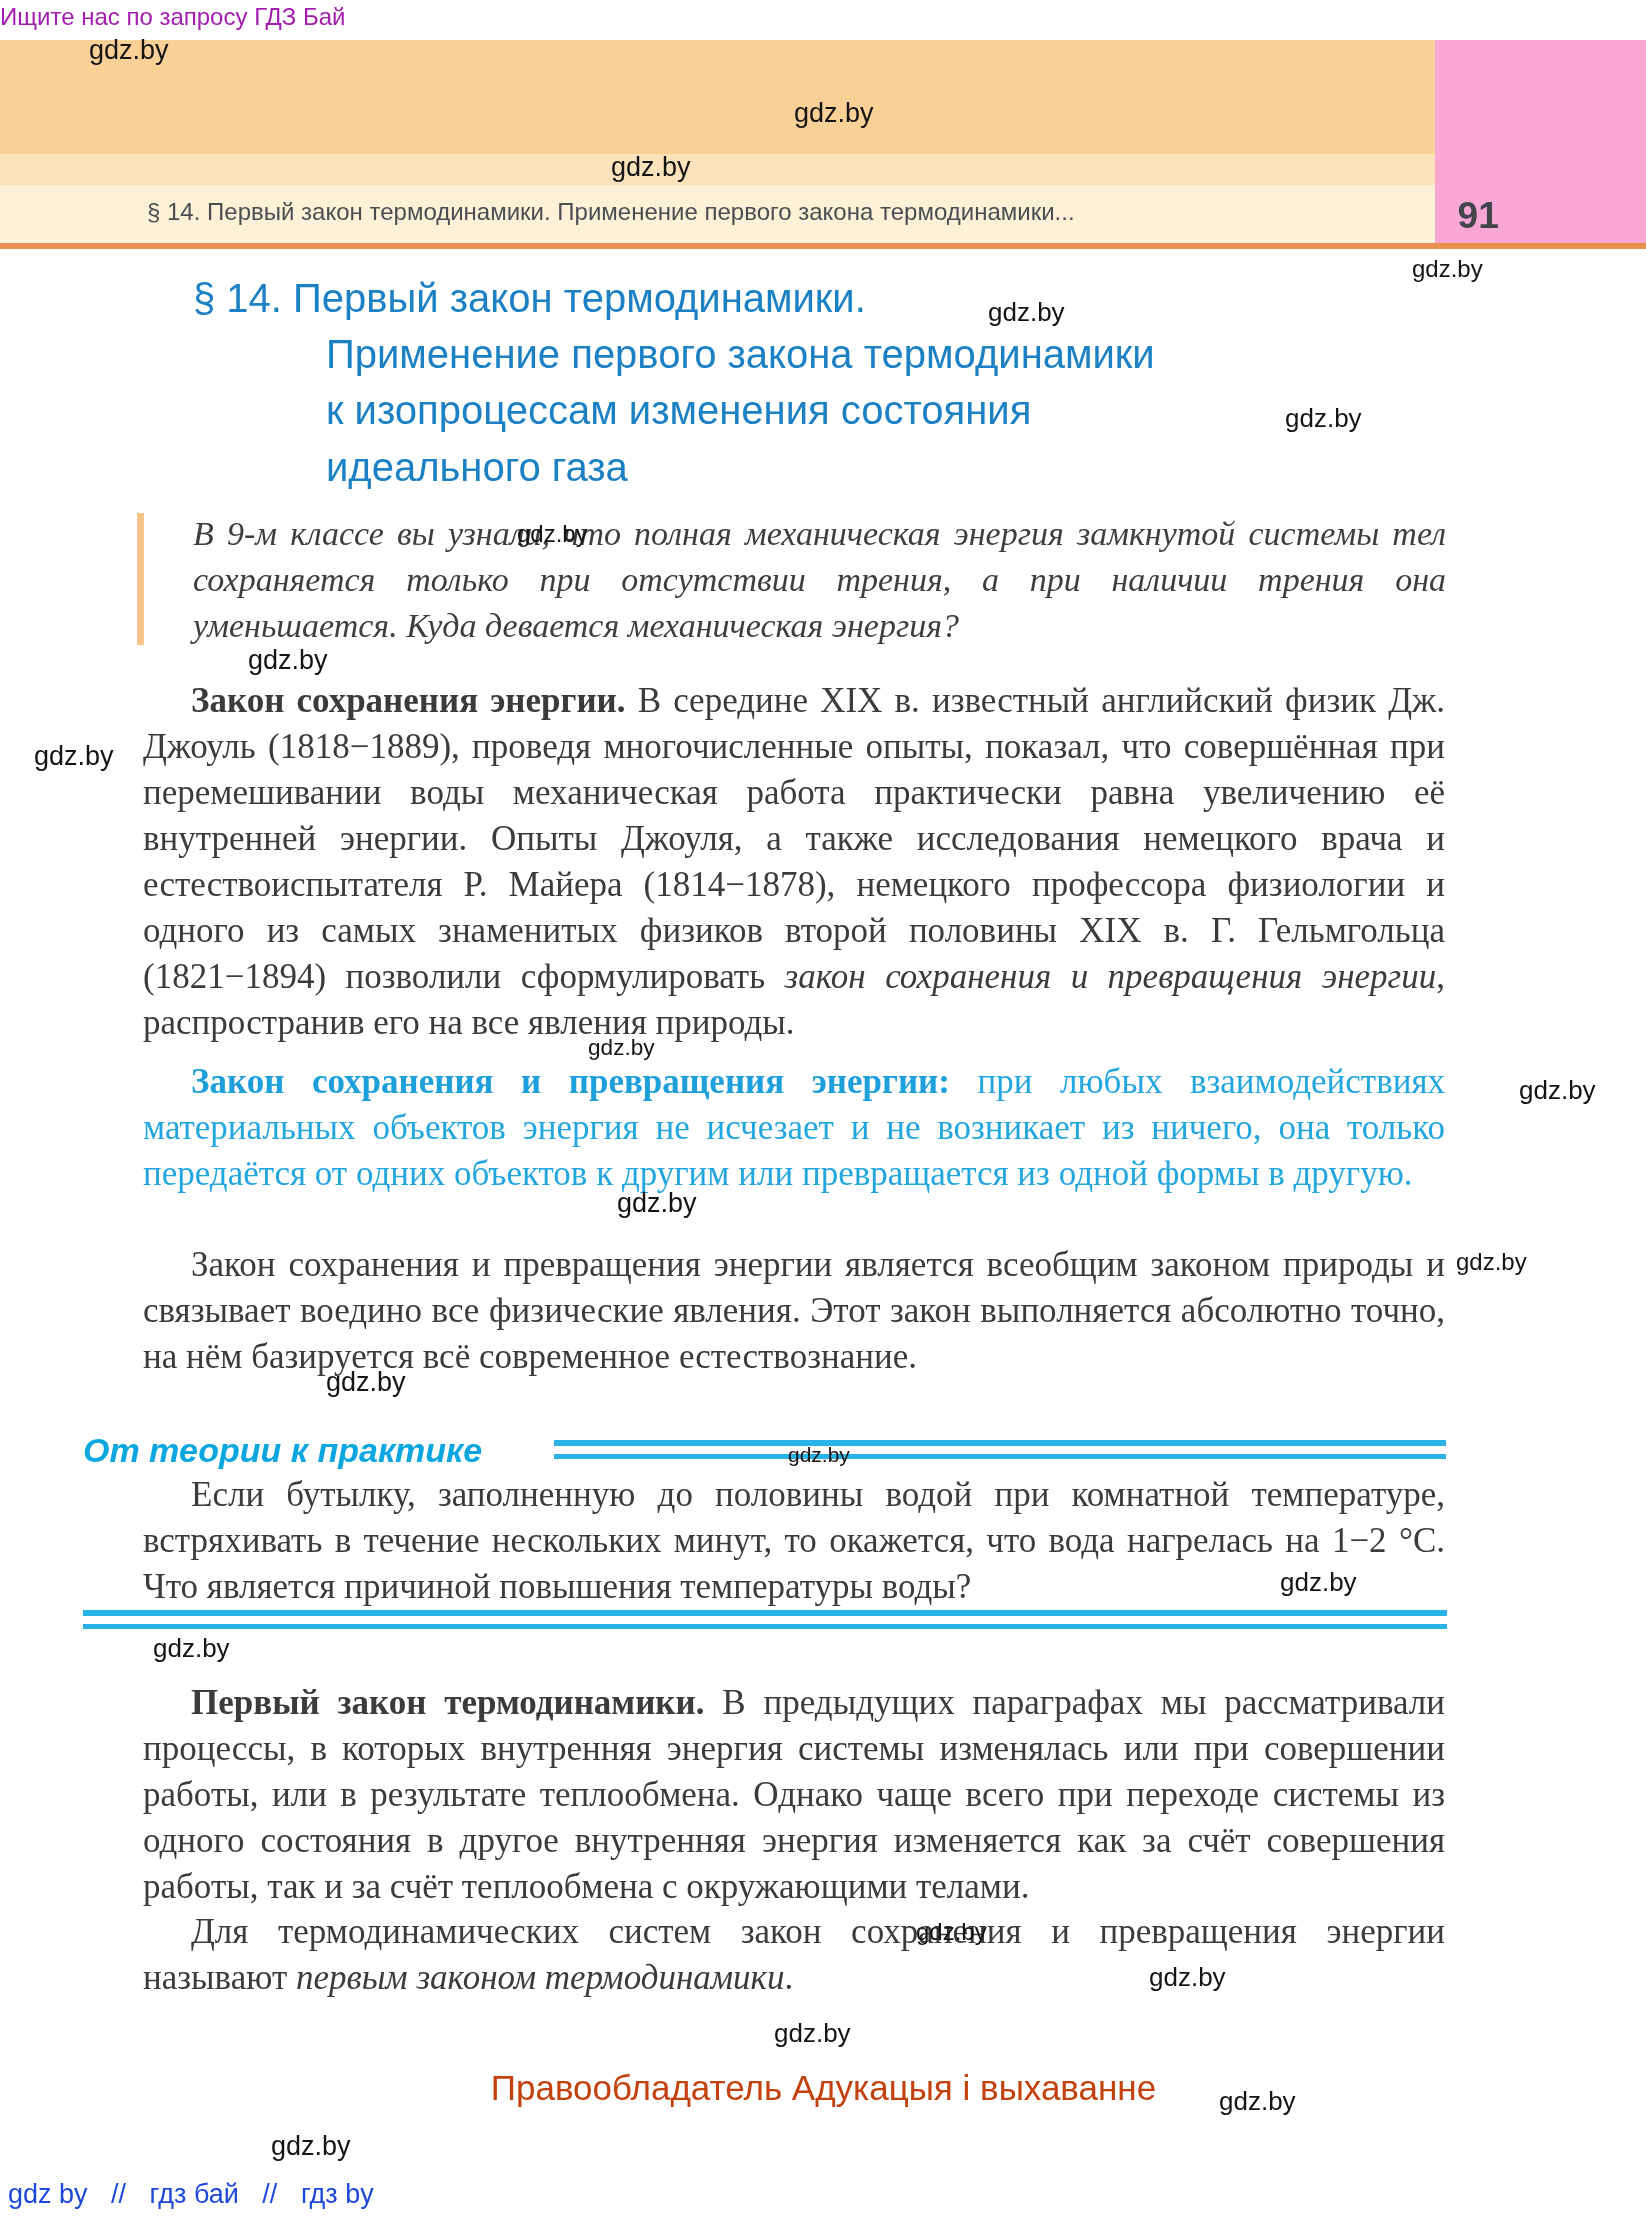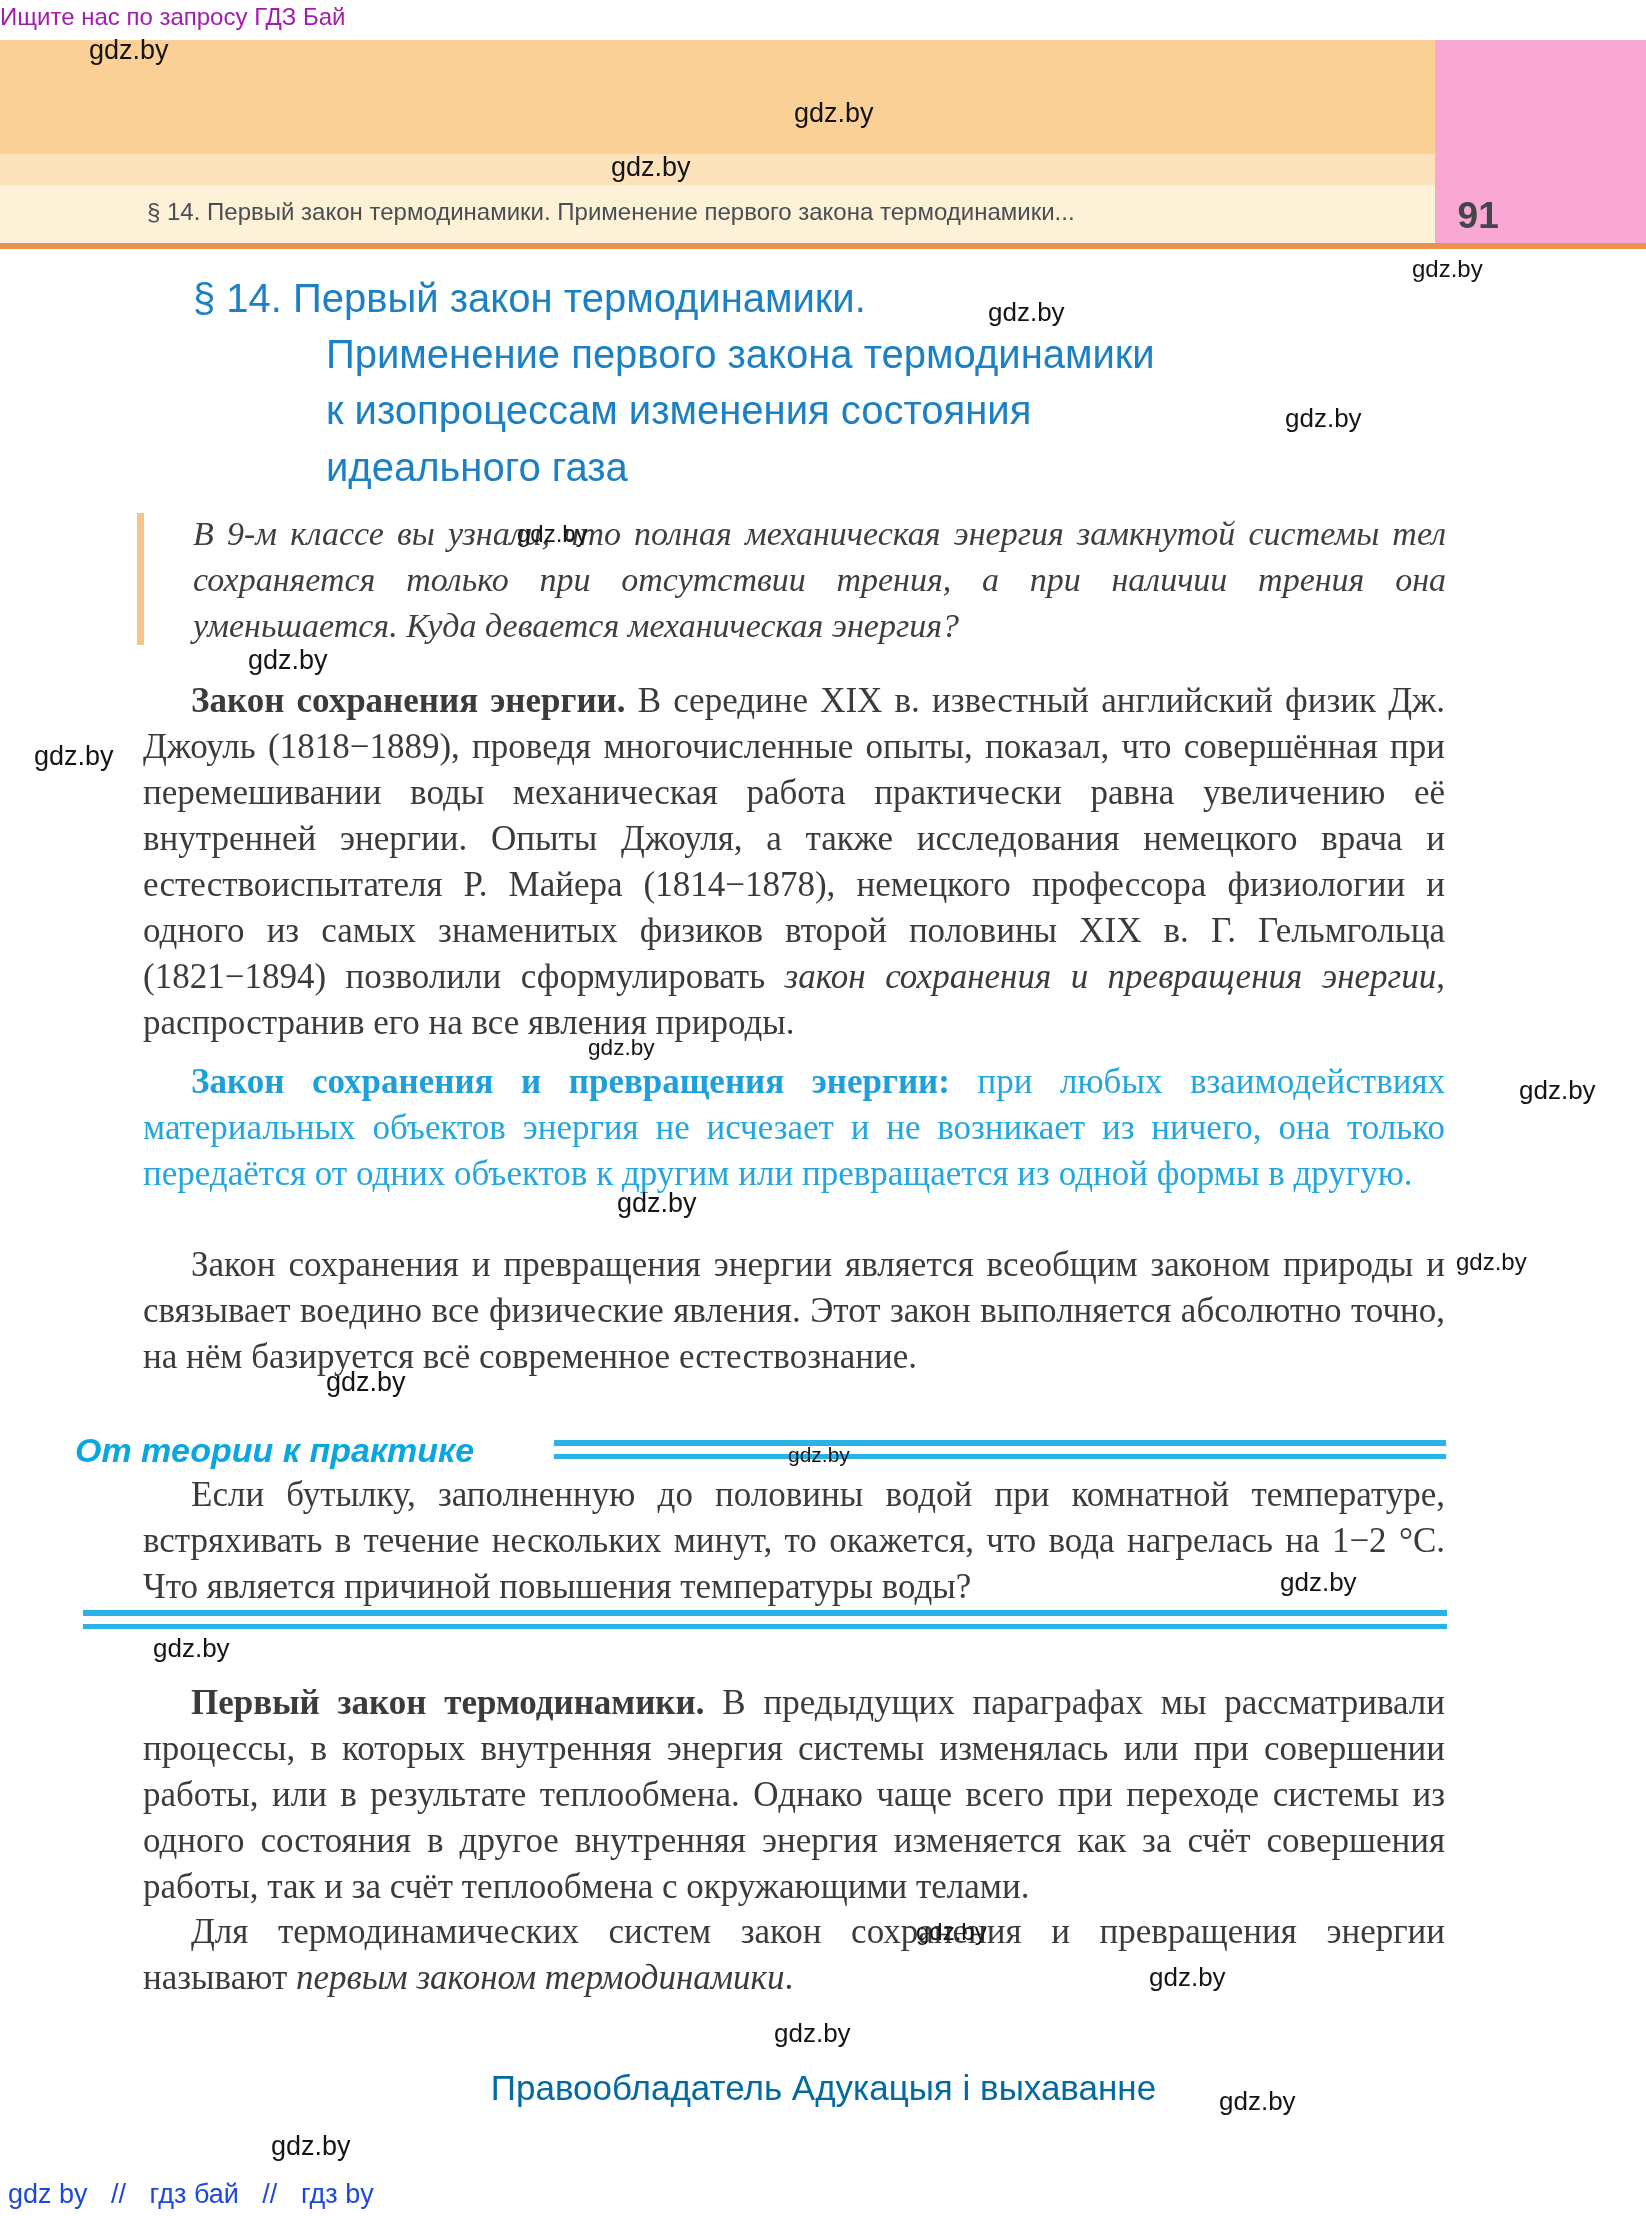--- a/index.html
+++ b/index.html
@@ -33,30 +33,30 @@
   .body{position:absolute;left:143px;width:1302px;margin:0;font-size:35px;line-height:46px;
         text-align:justify;text-indent:48px;color:#3b3b3b;}
   .p1{top:678px;}
   .blue{top:1059px;color:#22a6e0;}
   .blue b{color:#1d9fdb;}
   .p2{top:1242px;}
   .practice-body{top:1472px;}
   .p3a{top:1680px;}
   .p3b{top:1909px;}
 
-  .practice-label{position:absolute;left:75px;top:1431px;font-family:"Liberation Sans",sans-serif;
+  .practice-label{position:absolute;left:83px;top:1431px;font-family:"Liberation Sans",sans-serif;
                   font-style:italic;font-weight:bold;font-size:34px;color:#0aa6e0;white-space:nowrap;}
   .dline{position:absolute;}
   .dline .bar{height:5.6px;background:#29b3e7;}
   .dline .bar + .bar{margin-top:8px;}
   .dl-head{left:554px;top:1440px;width:892px;}
   .dl-bottom{left:83px;top:1610px;width:1364px;}
 
   .pink{position:absolute;top:2068px;left:0;width:100%;text-align:center;
-        font-family:"Liberation Sans",sans-serif;font-size:35px;color:#0369a1;}
+        font-family:"Liberation Sans",sans-serif;font-size:35px;color:#c2410c;}
   .links{position:absolute;top:2179px;left:0;width:100%;text-align:left;
          font-family:"Liberation Sans",sans-serif;font-size:27px;color:#1d49da;}
   .links span{margin:0 8px;}
 
   .wm{position:absolute;font-family:"Liberation Sans",sans-serif;color:#141414;white-space:nowrap;}
 </style>
 </head>
 <body>
 
 <div id="page">

